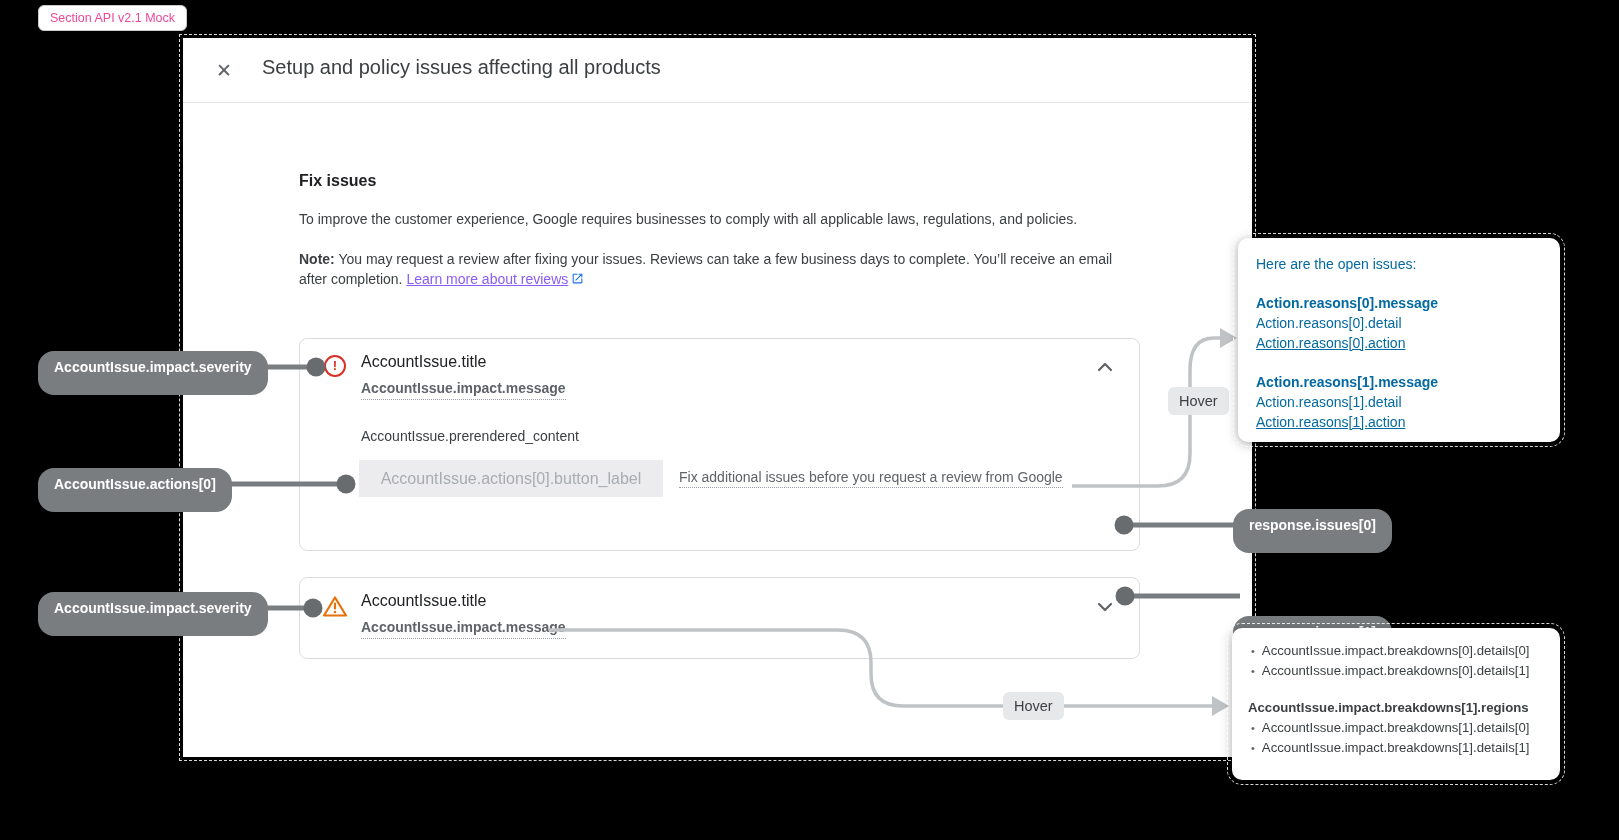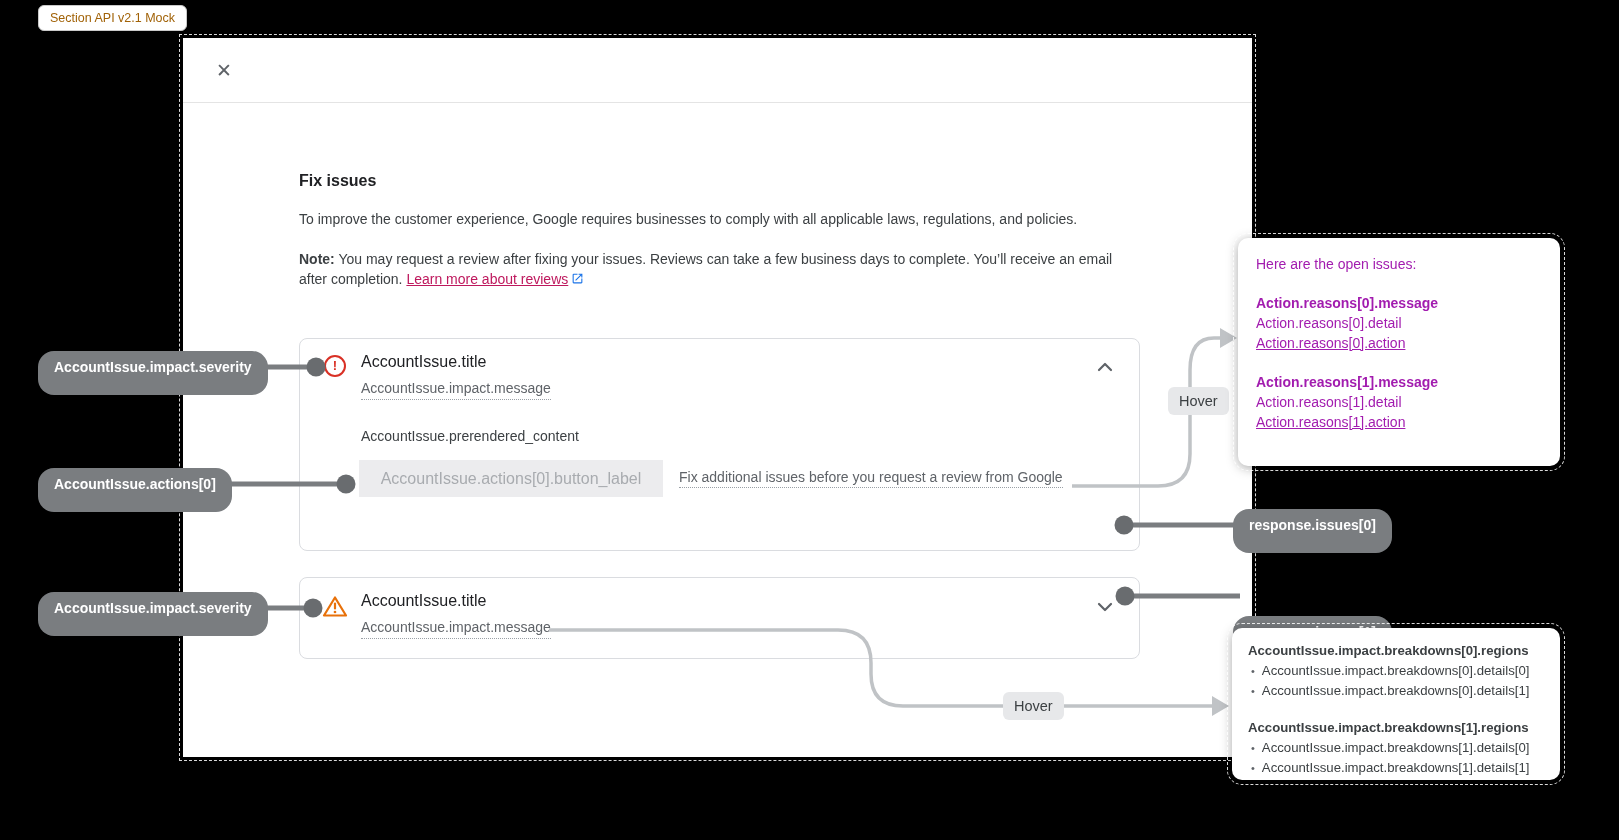--- a/index.html
+++ b/index.html
@@ -1,66 +1,66 @@
 <!DOCTYPE html>
 <html><head>
 <meta charset="utf-8">
 <style>
   html,body{margin:0;padding:0;background:#000;}
   *{box-sizing:border-box;font-family:"Liberation Sans", sans-serif;}
   #stage{position:relative;width:1619px;height:840px;background:#000;overflow:hidden;}
 
   
   .badge{position:absolute;left:38px;top:5px;background:#fff;border:1px solid #c9c9c9;
-         border-radius:6px;padding:5px 11px;font-size:12.5px;color:#a16207;}
+         border-radius:6px;padding:5px 11px;font-size:12.5px;color:#ec4899;}
 
   
   .dialog{position:absolute;left:183px;top:38px;width:1069px;height:719px;background:#fff;
           outline:1px dashed rgba(255,255,255,.85);outline-offset:3px;z-index:1;}
   .dialog-header{position:absolute;left:0;top:0;width:100%;height:65px;border-bottom:1px solid #e4e4e4;}
   .close-btn{position:absolute;left:28px;top:20px;width:26px;height:26px;border:none;background:none;
              font-size:19px;color:#5f6368;cursor:pointer;line-height:26px;text-align:center;padding:0;}
   .dialog-title{position:absolute;left:79px;top:18px;font-size:20px;color:#3c4043;white-space:nowrap;}
 
   .content-heading{position:absolute;left:116px;top:134px;font-size:16px;font-weight:600;color:#202124;}
   .content-intro{position:absolute;left:116px;top:171px;width:845px;font-size:14px;color:#3c4043;line-height:20px;}
   .content-note{position:absolute;left:116px;top:211px;width:841px;font-size:14px;color:#3c4043;line-height:20px;}
   .content-note b{font-weight:700;}
-  .text-link{color:#be185d;text-decoration:underline;cursor:pointer;}
+  .text-link{color:#8b5cf6;text-decoration:underline;cursor:pointer;}
   .ext-icon{display:inline-block;vertical-align:-1px;margin-left:3px;}
 
   
   .card{position:absolute;left:116px;width:841px;background:#fff;border:1px solid #dadce0;border-radius:8px;}
   .card1{top:300px;height:213px;}
   .card2{top:539px;height:82px;}
   .sev-error{position:absolute;left:24px;top:16px;width:22px;height:22px;border:2.4px solid #d93025;
              border-radius:50%;color:#d93025;font-weight:700;font-size:13px;text-align:center;line-height:17px;}
   .card2 .sev-wrap{position:absolute;left:22px;top:17px;}
   .card-title{position:absolute;left:61px;top:14px;font-size:16px;color:#202124;}
   .card-msg{position:absolute;left:61px;top:41px;font-size:14px;color:#5f6368;
-            border-bottom:1.5px dotted #9aa0a6;padding-bottom:3px;cursor:pointer;}
+            border-bottom:1.5px dotted #9aa0a6;padding-bottom:3px;cursor:pointer;font-weight:bold;}
   .card-prerendered{position:absolute;left:61px;top:89px;font-size:14px;color:#3c4043;}
   .card-action-btn{position:absolute;left:59px;top:121px;width:304px;height:37px;background:#ececee;
                    border:none;border-radius:0;font-size:16px;color:#a8abaf;cursor:pointer;}
   .card-inline-link{position:absolute;left:379px;top:130px;font-size:14px;color:#5f6368;
                     border-bottom:1.5px dotted #9aa0a6;padding-bottom:2px;cursor:pointer;white-space:nowrap;}
   .card-footer{position:absolute;left:61px;top:172px;font-size:14px;color:#3c4043;}
   .chevron-btn{position:absolute;left:790px;top:14px;width:30px;height:30px;border:none;background:none;
                cursor:pointer;padding:3px;}
 
   
   .pill{position:absolute;height:44px;line-height:32px;padding:0 16px;background:#7a7d80;color:#fff;
         font-size:14px;font-weight:700;border-radius:16px;white-space:nowrap;z-index:6;}
   .hover-label{position:absolute;background:#e7e8ea;color:#3c4043;font-size:14.5px;border-radius:6px;
                padding:6px 11px;z-index:6;}
 
   
   .tooltip{position:absolute;background:#fff;border-radius:10px;box-shadow:0 2px 12px rgba(0,0,0,.35);
            outline:1px dashed rgba(255,255,255,.85);outline-offset:4px;z-index:6;}
-  .tt-reasons{left:1238px;top:238px;width:322px;height:228px;padding:16px 18px;font-size:14px;color:#a21caf;line-height:20px;}
+  .tt-reasons{left:1238px;top:238px;width:322px;height:204px;padding:16px 18px;font-size:14px;color:#0369a1;line-height:20px;}
   .tt-reasons .tt-intro{margin-bottom:19px;}
   .tt-group{margin-bottom:19px;}
   .tt-bold{font-weight:700;}
   .tt-action{text-decoration:underline;cursor:pointer;}
   .tt-breakdowns{left:1232px;top:628px;width:328px;height:152px;padding:13px 12px 13px 16px;
                  font-size:13.2px;color:#3c4043;line-height:20px;white-space:nowrap;}
   .bk-group{margin-bottom:17px;}
   .bk-item::before{content:"•";color:#5f6368;margin:0 7px 0 3px;font-size:11px;}
 
   
@@ -69,20 +69,21 @@
 </head>
 <body>
 
 <div id="stage">
 
   <div class="badge">Section API v2.1 Mock</div>
 
   <div class="dialog">
     <div class="dialog-header">
       <button class="close-btn">✕</button>
+      <div class="dialog-title">Setup and policy issues affecting all products</div>
     </div>
 
     <div class="content-heading">Fix issues</div>
     <div class="content-intro">To improve the customer experience, Google requires businesses to comply with all applicable laws, regulations, and policies.</div>
     <div class="content-note">
       <b>Note:</b><span> You may request a review after fixing your issues. Reviews can take a few business days to complete. You’ll receive an email after completion. </span><span class="text-link">Learn more about reviews</span><svg class="ext-icon" width="13" height="13" viewBox="0 0 24 24">
           <path fill="#1a73e8" d="M19 19H5V5h7V3H5a2 2 0 0 0-2 2v14a2 2 0 0 0 2 2h14c1.1 0 2-.9 2-2v-7h-2v7zM14 3v2h3.59l-9.83 9.83 1.41 1.41L19 6.41V10h2V3h-7z"></path>
         </svg>
     </div>
 
@@ -155,21 +156,20 @@
     </div>
     <div class="tt-group">
       <div class="tt-bold">Action.reasons[1].message</div>
       <div>Action.reasons[1].detail</div>
       <div class="tt-action">Action.reasons[1].action</div>
     </div>
   </div>
 
   <div class="tooltip tt-breakdowns">
     <div class="bk-group">
-      <div class="tt-bold">AccountIssue.impact.breakdowns[0].regions</div>
       <div class="bk-item">AccountIssue.impact.breakdowns[0].details[0]</div>
       <div class="bk-item">AccountIssue.impact.breakdowns[0].details[1]</div>
     </div>
     <div class="bk-group">
       <div class="tt-bold">AccountIssue.impact.breakdowns[1].regions</div>
       <div class="bk-item">AccountIssue.impact.breakdowns[1].details[0]</div>
       <div class="bk-item">AccountIssue.impact.breakdowns[1].details[1]</div>
     </div>
   </div>
 

